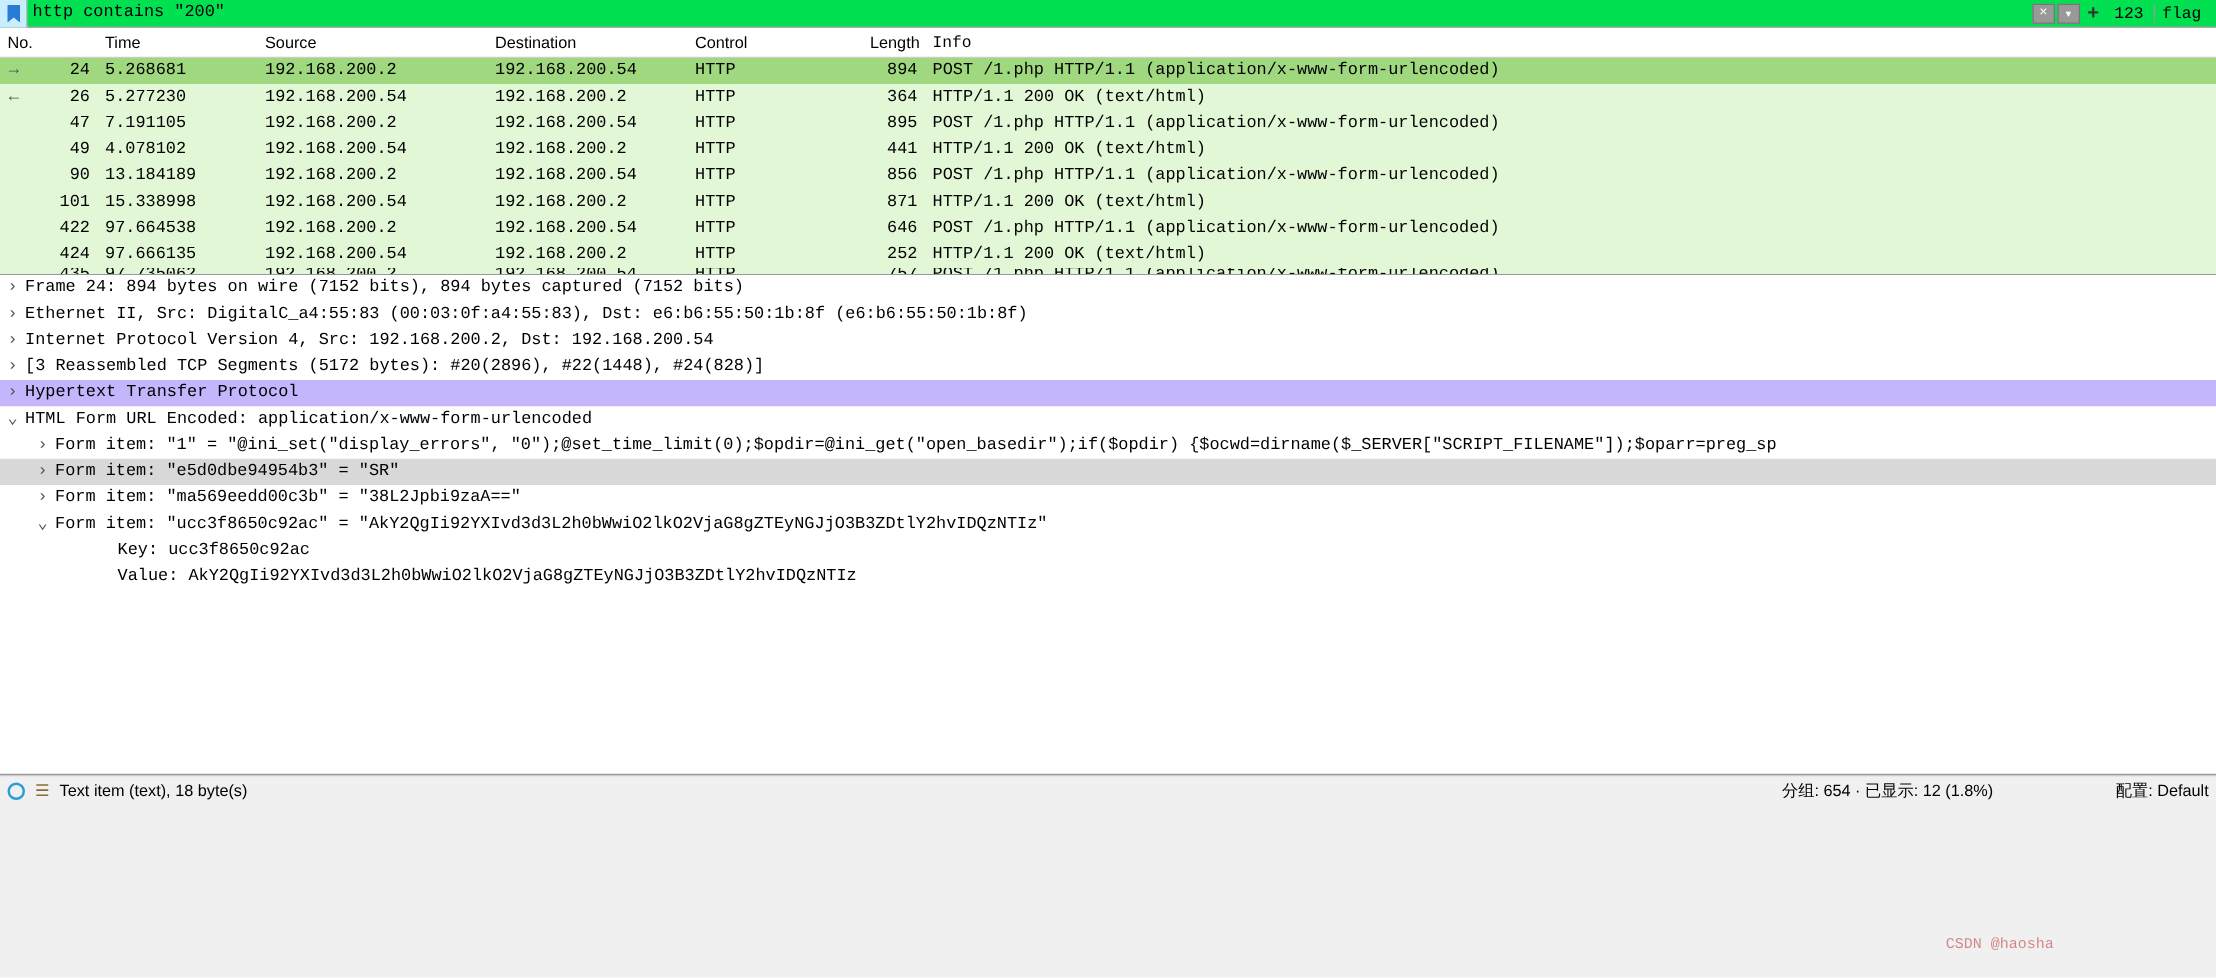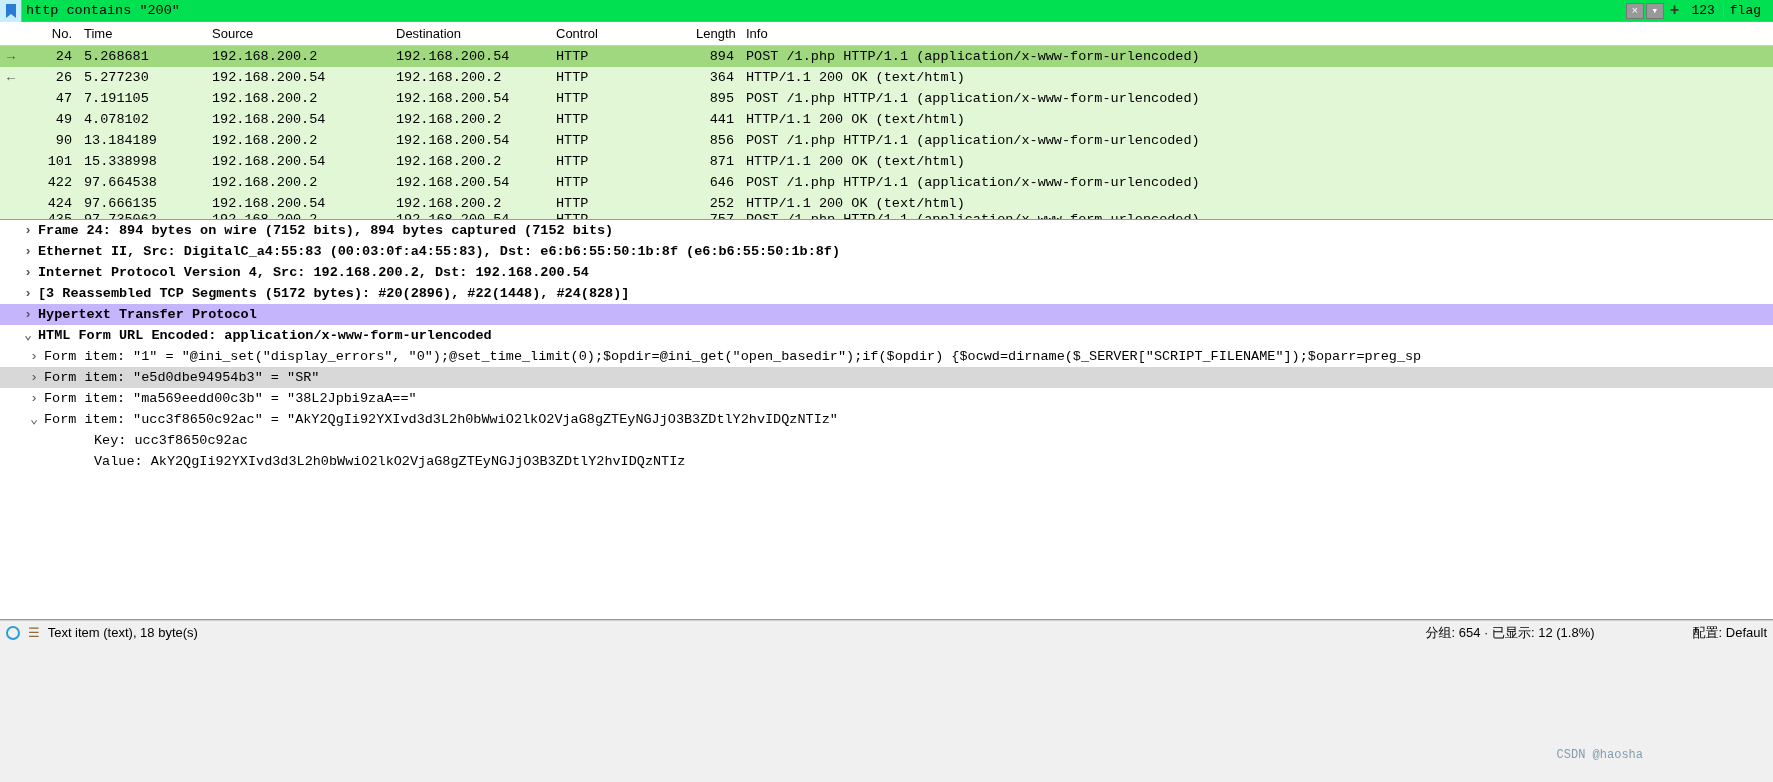--- a/index.html
+++ b/index.html
@@ -62,27 +62,27 @@
 .pkt-header {
   display: flex;
   background: #fff;
   border-bottom: 1px solid #ccc;
   font-family: "Segoe UI", sans-serif;
   font-size: 13px;
   height: 24px;
   align-items: center;
 }
 .pkt-header > div { padding: 2px 6px; }
-.c-no { width: 78px; text-align: right; }
+.c-no { width: 78px; text-align: left; }
 .c-time { width: 128px; }
 .c-src { width: 184px; }
 .c-dst { width: 160px; }
 .c-proto { width: 140px; }
 .c-len { width: 50px; text-align: right;}
-.c-info { flex: 1; padding-left: 8px;}
+.c-info { flex: 1; padding-left: 8px; font-family: Liberation Mono, monospace;}
 
 .pkt-body { }
 .pkt-row {
   display: flex;
   height: 21px;
   align-items: center;
   background: #e2f7d5;
 }
 .pkt-row.sel { background: #a0d880; }
 .pkt-row.partial { height: 11px; overflow: hidden; }
@@ -102,21 +102,21 @@
 
 .tree-line {
   white-space: nowrap;
   height: 21px;
   line-height: 21px;
   padding-left: 6px;
 }
 .tree-line.sel-blue { background: #c4b5fd; color: #000; }
 .tree-line.sel-grey { background: #d8d8d8; }
 .tog { display: inline-block; width: 14px; cursor: pointer; color: #555; }
-.ind0 { padding-left: 24px; font-weight: bold; }
+.ind0 { padding-left: 6px; }
 .ind1 { padding-left: 30px; }
 .ind2 { padding-left: 80px; }
 
 .statusbar {
   display: flex;
   align-items: center;
   height: 24px;
   background: #f0f0f0;
   font-family: "Segoe UI", sans-serif;
   font-size: 13px;
@@ -125,21 +125,21 @@
 }
 .statusbar .circle { width: 14px; height: 14px; border: 2px solid #2a9fd6; border-radius: 50%; margin-right: 8px; }
 .statusbar .ham { margin-right: 8px; color: #8a6d3b; }
 .statusbar .left { flex: 1; }
 .statusbar .mid { padding-right: 98px; }
 .statusbar .right { }
 .watermark {
   position:absolute;
   right:130px;
   bottom:20px;
-  color:#0c4a6e;
+  color:#b91c1c;
   font-size:12px;
   opacity:.5;
 }
 </style>
 </head>
 <body>
 
 <div class="topbar">
   <div class="filter-icon">
     <svg width="12" height="14" viewBox="0 0 12 14">

